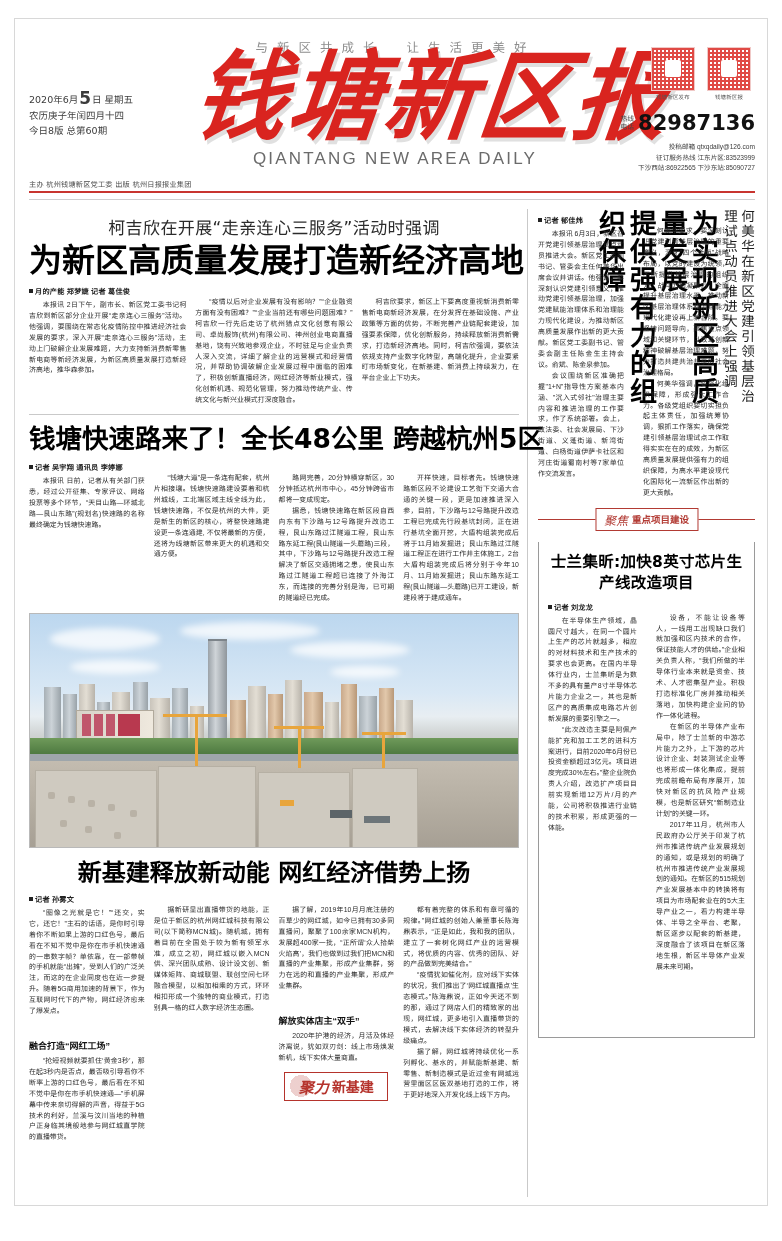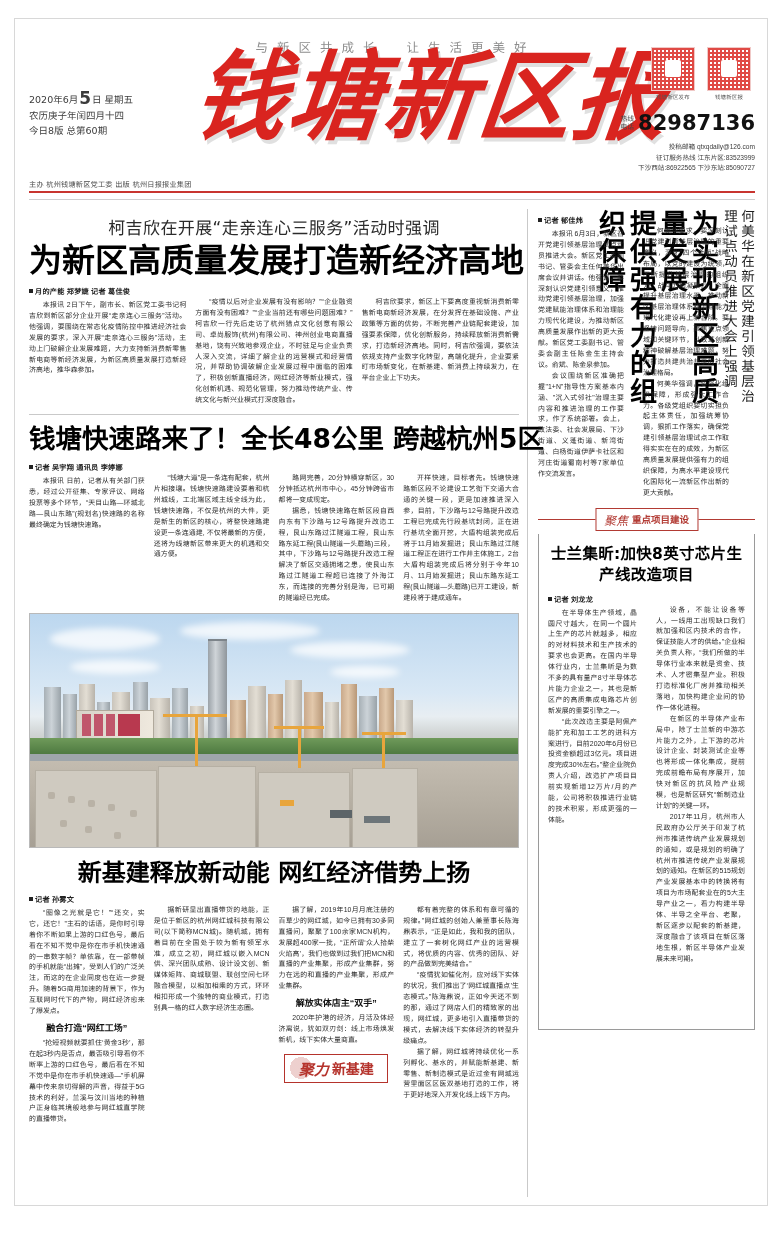--- a/index.html
+++ b/index.html
@@ -295,25 +295,25 @@
   .ptext {
     font-size: 6.9px;
     line-height: 10.9px;
     text-align: justify;
     color: #2a2a2a;
     letter-spacing: .05px;
     text-justify: inter-ideograph;
   }
   .ptext p { margin: 0; text-indent: 2em; }
   .subhead {
-    text-align: center;
+    text-align: left;
     font-size: 9px;
     font-weight: bold;
     color: #111;
-    margin: 4px 0 4px;
+    margin: 22px 0 4px;
   }
 
   .hr-thin {
     height: 1px;
     background: #c9c9c9;
     margin: 8px 0 0;
   }
 
   
   .photoblock {
@@ -493,21 +493,21 @@
   .focus-banner .sub {
     font-size: 9.5px;
     font-weight: bold;
     color: #b23a33;
   }
 
   .focus-box {
     border: 1px solid #9a9a9a;
     border-top: none;
     padding: 10px 9px 9px;
-    margin-top: 4px;
+    margin-top: 12px;
     height: 496px;
     box-sizing: border-box;
     overflow: hidden;
   }
   .focus-title {
     text-align: center;
     font-size: 15.5px;
     line-height: 21px;
     font-weight: bold;
     color: #000;
@@ -554,20 +554,21 @@
         <span>2020年6月</span><span class="bigday">5</span><span>日 星期五</span>
       </div>
       <div>农历庚子年闰四月十四</div>
       <div>今日8版 总第60期</div>
     </div>
 
     <div class="publisher">主办 杭州钱塘新区党工委  出版 杭州日报报业集团</div>
 
     <div class="nameplate">
       <div class="cn">钱塘新区报</div>
+      <div class="en">QIANTANG NEW AREA DAILY</div>
     </div>
 
     <div class="contactblock">
       <div class="qrrow">
         <div class="qrwrap">
           <div class="qr one">
                 <span class="dot"></span>
               </div>
           <div class="qrcap">钱塘新区发布</div>
         </div>

